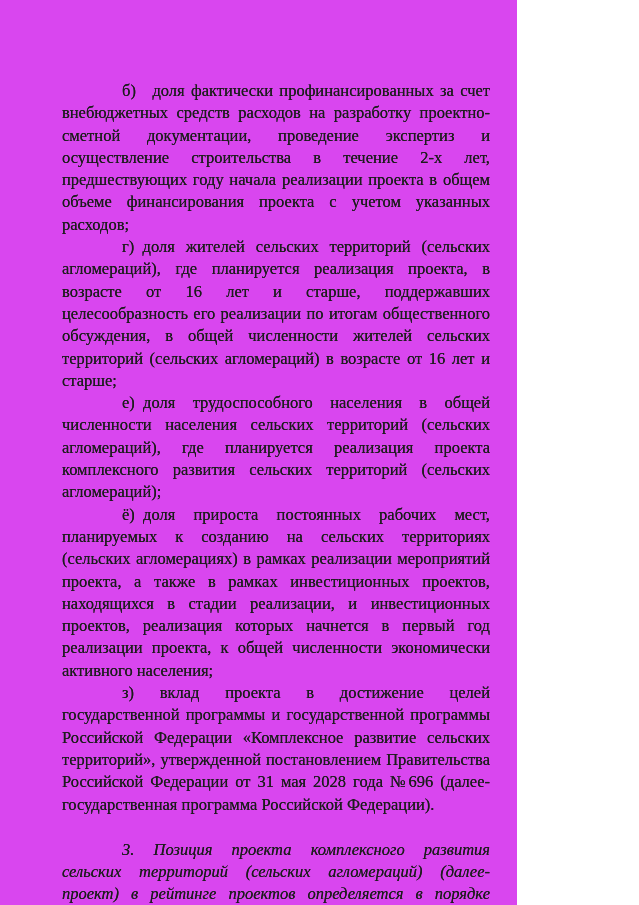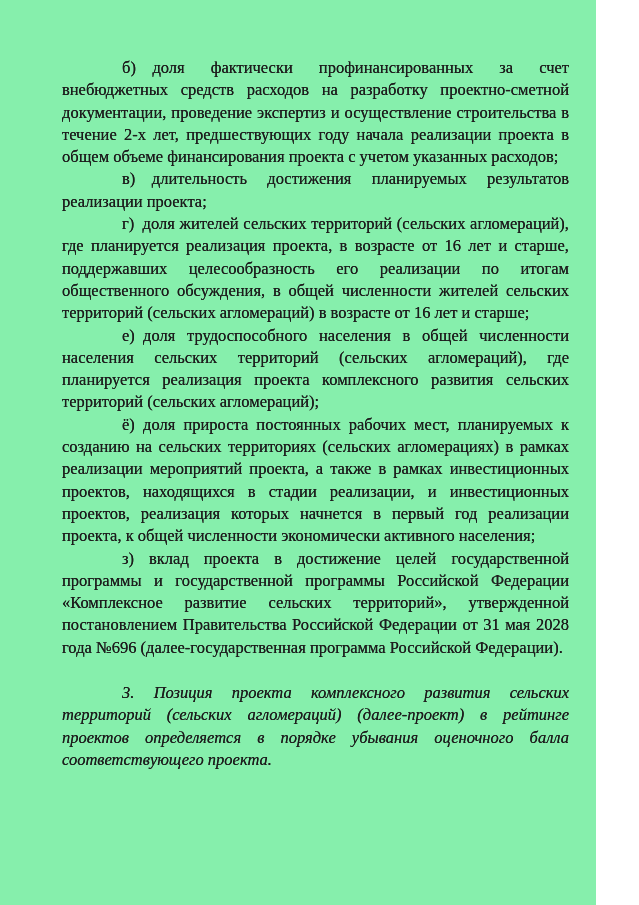--- a/index.html
+++ b/index.html
@@ -8,43 +8,42 @@
     background: #ffffff;
   }
   body {
     width: 639px;
     height: 905px;
     overflow: hidden;
     font-family: "Liberation Serif", "DejaVu Serif", serif;
   }
   .page {
     box-sizing: border-box;
-    width: 596px;
+    width: 517px;
     height: 905px;
-    background: #86efac;
+    background: #d946ef;
     color: #1d1d1d;
-    padding: 57px 27px 0 62px;
+    padding: 80px 27px 0 62px;
     font-size: 16.5px;
     line-height: 22.3px;
     text-align: justify;
     text-shadow: 0 0 0.35px currentColor; 
   }
   p.para {
     margin: 0;
     text-indent: 60px;
   }
   p.para.space-above-lg { margin-top: 23px; font-style: italic; }
 </style>
 </head>
 <body>
 
 <div class="page">
 
   <p class="para">б) доля фактически профинансированных за счет внебюджетных средств расходов на разработку проектно-сметной документации, проведение экспертиз и осуществление строительства в течение 2-х лет, предшествующих году начала реализации проекта в общем объеме финансирования проекта с учетом указанных расходов;</p>
-  <p class="para">в) длительность достижения планируемых результатов реализации проекта;</p>
   <p class="para">г) доля жителей сельских территорий (сельских агломераций), где планируется реализация проекта, в возрасте от 16 лет и старше, поддержавших целесообразность его реализации по итогам общественного обсуждения, в общей численности жителей сельских территорий (сельских агломераций) в возрасте от 16 лет и старше;</p>
   <p class="para">е) доля трудоспособного населения в общей численности населения сельских территорий (сельских агломераций), где планируется реализация проекта комплексного развития сельских территорий (сельских агломераций);</p>
   <p class="para">ё) доля прироста постоянных рабочих мест, планируемых к созданию на сельских территориях (сельских агломерациях) в рамках реализации мероприятий проекта, а также в рамках инвестиционных проектов, находящихся в стадии реализации, и инвестиционных проектов, реализация которых начнется в первый год реализации проекта, к общей численности экономически активного населения;</p>
   <p class="para">з) вклад проекта в достижение целей государственной программы и государственной программы Российской Федерации «Комплексное развитие сельских территорий», утвержденной постановлением Правительства Российской Федерации от 31 мая 2028 года №696 (далее-государственная программа Российской Федерации).</p>
 
   <p class="para space-above-lg">3. Позиция проекта комплексного развития сельских территорий (сельских агломераций) (далее-проект) в рейтинге проектов определяется в порядке убывания оценочного балла соответствующего проекта.</p>
 
 </div>
 
 </body></html>

